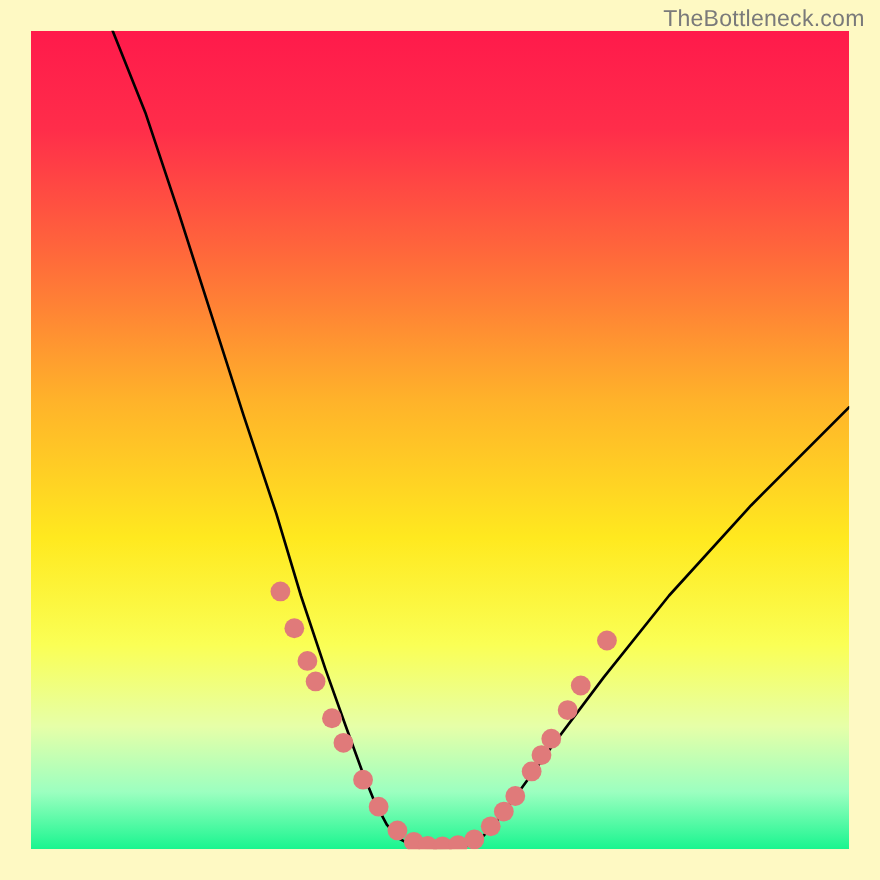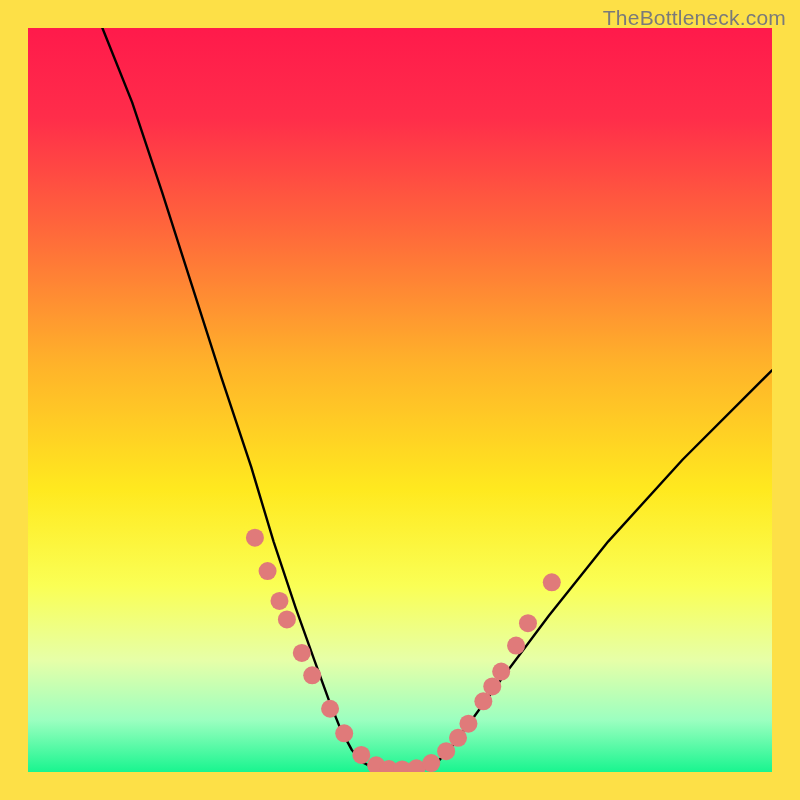--- a/index.html
+++ b/index.html
@@ -10,21 +10,21 @@
     position: relative;
     font-family: Arial, sans-serif;
     overflow: hidden;
   }
   .outer {
     position: absolute;
     top: 0;
     left: 0;
     width: 800px;
     height: 800px;
-    background: #fde047;
+    background: #fef9c3;
   }
   .watermark {
     position: absolute;
     top: 6px;
     right: 14px;
     color: #7a7a7a;
     font-size: 21px;
     font-weight: 500;
     z-index: 50;
     letter-spacing: 0.2px;

